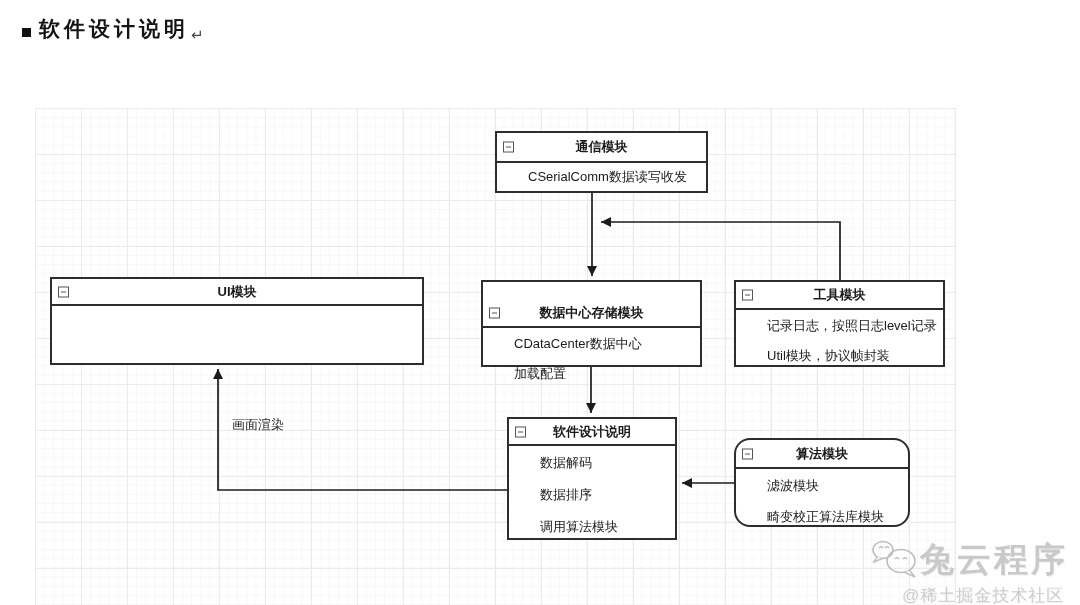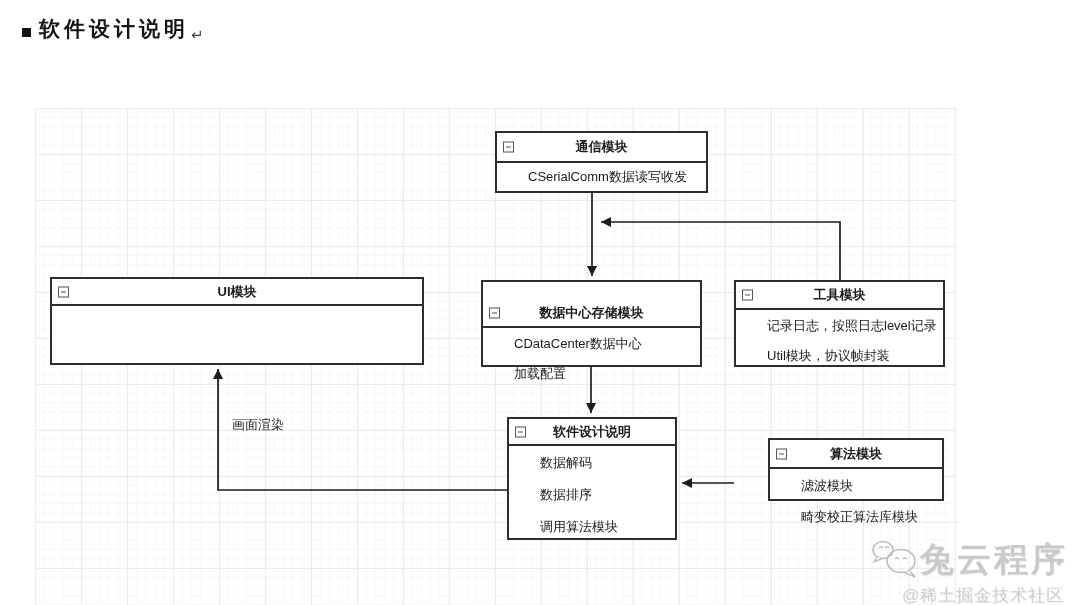--- a/index.html
+++ b/index.html
@@ -128,21 +128,21 @@
       <span class="collapse"></span>
       <span>软件设计说明</span>
     </div>
     <div class="node-body" style="line-height:32px;padding-top:1px;">
       <div class="node-line">数据解码</div>
       <div class="node-line">数据排序</div>
       <div class="node-line">调用算法模块</div>
     </div>
   </div>
 
-  <div class="node" style="left:733px;top:330px;width:176px;height:63px;">
+  <div class="node" style="left:699px;top:330px;width:176px;height:89px;border-radius:16px;">
     <div class="node-header" style="height:27px;">
       <span class="collapse"></span>
       <span>算法模块</span>
     </div>
     <div class="node-body" style="line-height:31px;padding-top:1px;">
       <div class="node-line">滤波模块</div>
       <div class="node-line">畸变校正算法库模块</div>
     </div>
   </div>
 

